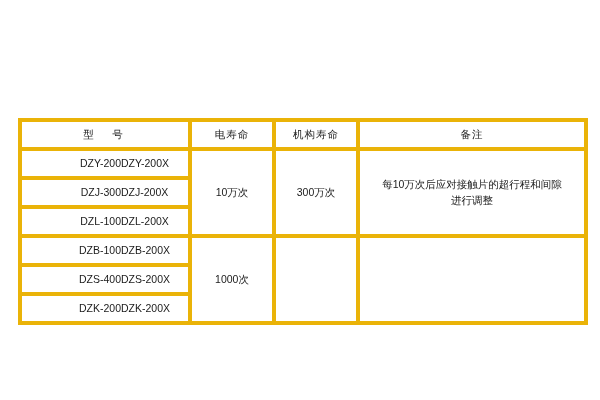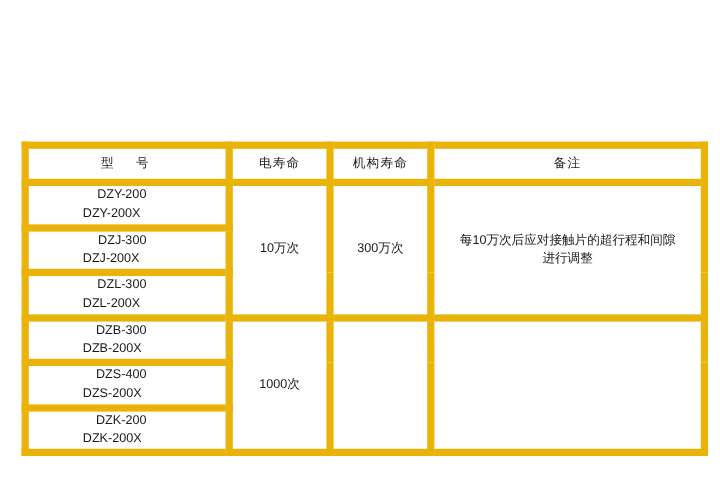--- a/index.html
+++ b/index.html
@@ -20,21 +20,21 @@
   }
   table.spec {
     position: absolute;
     left: 18px;
     top: 118px;
     width: 566px;
     border-collapse: collapse;
     table-layout: fixed;
   }
   table.spec td, table.spec th {
-    border: 6px solid #eab308;
+    border: 4px solid #eab308;
     font-weight: normal;
     font-size: 10.5px;
     color: #1a1a1a;
     padding: 0;
     height: 25px;
     vertical-align: middle;
     text-align: center;
     line-height: 1.5;
   }
   .col-model { width: 170px; }
@@ -56,21 +56,20 @@
     text-align: left;
     width: 136px;
   }
   .model-a {
     display: inline-block;
     width: 84px;
     text-align: right;
   }
   .model-b {
     display: inline-block;
-    margin-left: 31px;
   }
   .note-cell {
     text-align: left;
     vertical-align: top;
     padding: 5px 8px 0 10px;
     line-height: 1.9;
     margin-left: 28px;
   }
   .note-line {
     display: block;
@@ -113,28 +112,28 @@
       <tr>
         <td class="model-cell">
           <span class="model-inner">
             <span class="model-a">DZJ-300</span><span class="model-b">DZJ-200X</span>
           </span>
         </td>
       </tr>
       <tr>
         <td class="model-cell">
           <span class="model-inner">
-            <span class="model-a">DZL-300</span><span class="model-b">DZL-200X</span>
+            <span class="model-a">DZL-100</span><span class="model-b">DZL-200X</span>
           </span>
         </td>
       </tr>
       <tr>
         <td class="model-cell">
           <span class="model-inner">
-            <span class="model-a">DZB-300</span><span class="model-b">DZB-200X</span>
+            <span class="model-a">DZB-100</span><span class="model-b">DZB-200X</span>
           </span>
         </td>
         <td rowspan="3">1000次</td>
         <td rowspan="3"></td>
         <td rowspan="3"></td>
       </tr>
       <tr>
         <td class="model-cell">
           <span class="model-inner">
             <span class="model-a">DZS-400</span><span class="model-b">DZS-200X</span>

